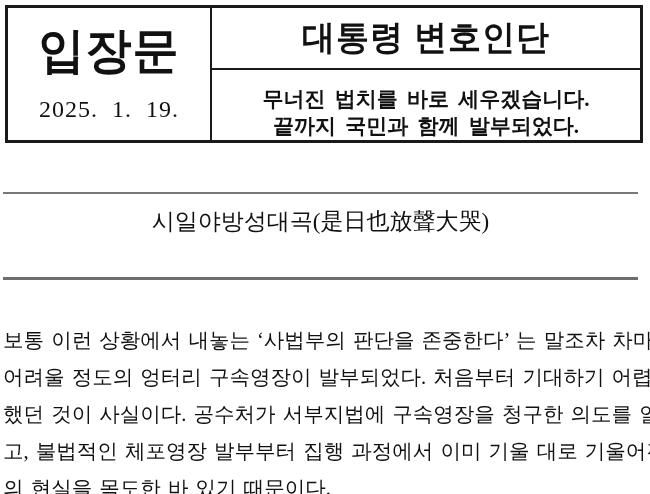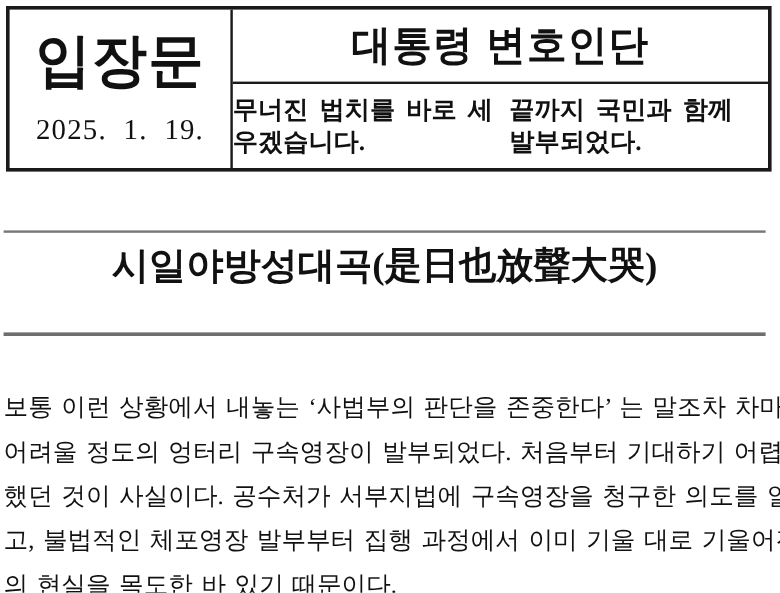--- a/index.html
+++ b/index.html
@@ -14,21 +14,21 @@
 
   
   .header-box {
     position: absolute;
     left: 5px; top: 5px;
     width: 638px; height: 138px;
     border: 3px solid #1a1a1a;
     display: flex;
   }
   .header-left {
-    width: 186px;
+    width: 204px;
     border-right: 2px solid #1a1a1a;
     display: flex;
     flex-direction: column;
     align-items: center;
     justify-content: center;
   }
   .statement-label {
     font-family: "Liberation Sans", "DejaVu Sans", sans-serif;
     font-weight: 900;
     font-size: 46px;
@@ -58,23 +58,23 @@
   .org-name {
     font-family: "Liberation Sans", "DejaVu Sans", sans-serif;
     font-weight: 900;
     font-size: 33px;
     letter-spacing: 1px;
     transform: scaleY(1.04);
   }
   .slogan-cell {
     flex: 1;
     display: flex;
-    flex-direction: row;
+    flex-direction: column;
     align-items: center;
-    justify-content: space-between;
+    justify-content: flex-end;
     border-radius: 23px;
   }
   .slogan-line {
     font-size: 21px;
     font-weight: 700;
     line-height: 27px;
     word-spacing: 4px;
   }
 
   
@@ -84,22 +84,22 @@
     width: 635px; height: 2px;
     background: #787878;
   }
   .doc-title {
     position: absolute;
     left: 3px; top: 204px;
     width: 635px;
     text-align: center;
   }
   .doc-title-line {
-    font-size: 31px;
-    font-weight: 700;
+    font-size: 23px;
+    font-weight: 400;
     line-height: 36px;
     word-spacing: 4px;
   }
   .rule-bottom {
     position: absolute;
     left: 3px; top: 277px;
     width: 635px; height: 3px;
     background: #6e6e6e;
   }
 

